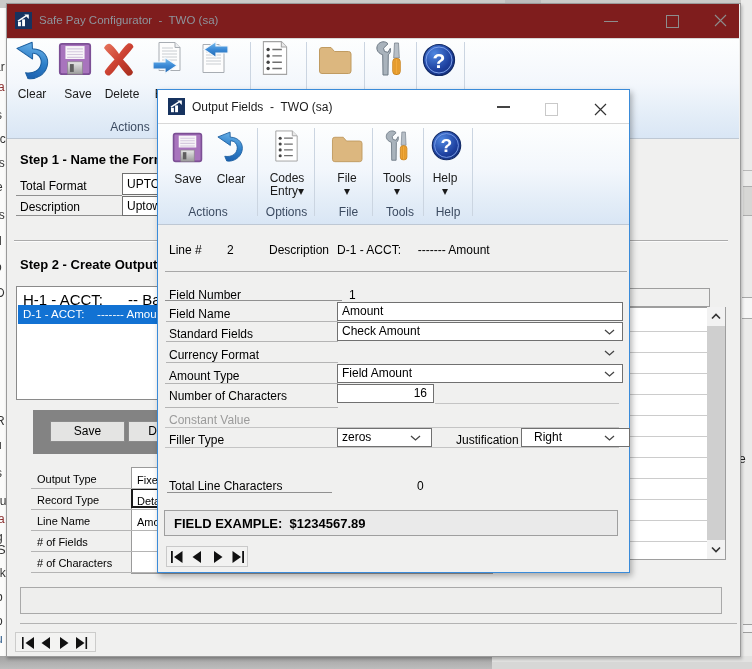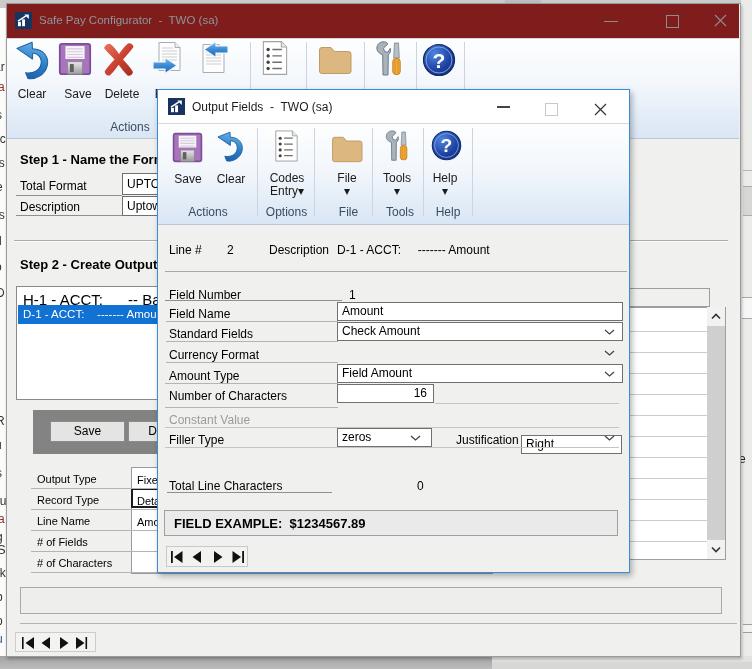--- a/index.html
+++ b/index.html
@@ -368,21 +368,21 @@
 
  <div class="glbl" style="left:11px;top:323px">Constant Value</div>
  <div class="rowline" style="left:7px;top:337px;width:454px;background:#c4c4c4"></div>
 
  <div class="lbl" style="left:11px;top:343px">Filler Type</div>
  <div class="inp" style="left:179px;top:338px;width:89px;height:17px;line-height:17px;padding-left:4px">zeros</div>
  <svg class="chev" style="left:252px;top:345px" viewBox="0 0 11 6">
         <polyline points="1,1 5.5,5 10,1" stroke="#444" stroke-width="1.3" fill="none"></polyline>
       </svg>
  <div class="lbl" style="left:298px;top:343px">Justification</div>
- <div class="inp" style="left:363px;top:345px;width:95px;height:17px;line-height:17px;padding-left:4px">Right</div>
+ <div class="inp" style="left:363px;top:338px;width:95px;height:17px;line-height:17px;padding-left:12px">Right</div>
  <svg class="chev" style="left:446px;top:345px" viewBox="0 0 11 6">
         <polyline points="1,1 5.5,5 10,1" stroke="#444" stroke-width="1.3" fill="none"></polyline>
       </svg>
  <div class="rowline" style="left:7px;top:357px;width:454px;background:#c4c4c4"></div>
 
  <div class="lbl" style="left:11px;top:389px">Total Line Characters</div>
  <div class="hline" style="left:9px;top:402px;width:165px"></div>
  <div class="lbl" style="left:259px;top:389px">0</div>
 
  <div class="abs" style="left:6px;top:420px;width:452px;height:24px;background:#eaeaea;border:1px solid #9f9f9f">

